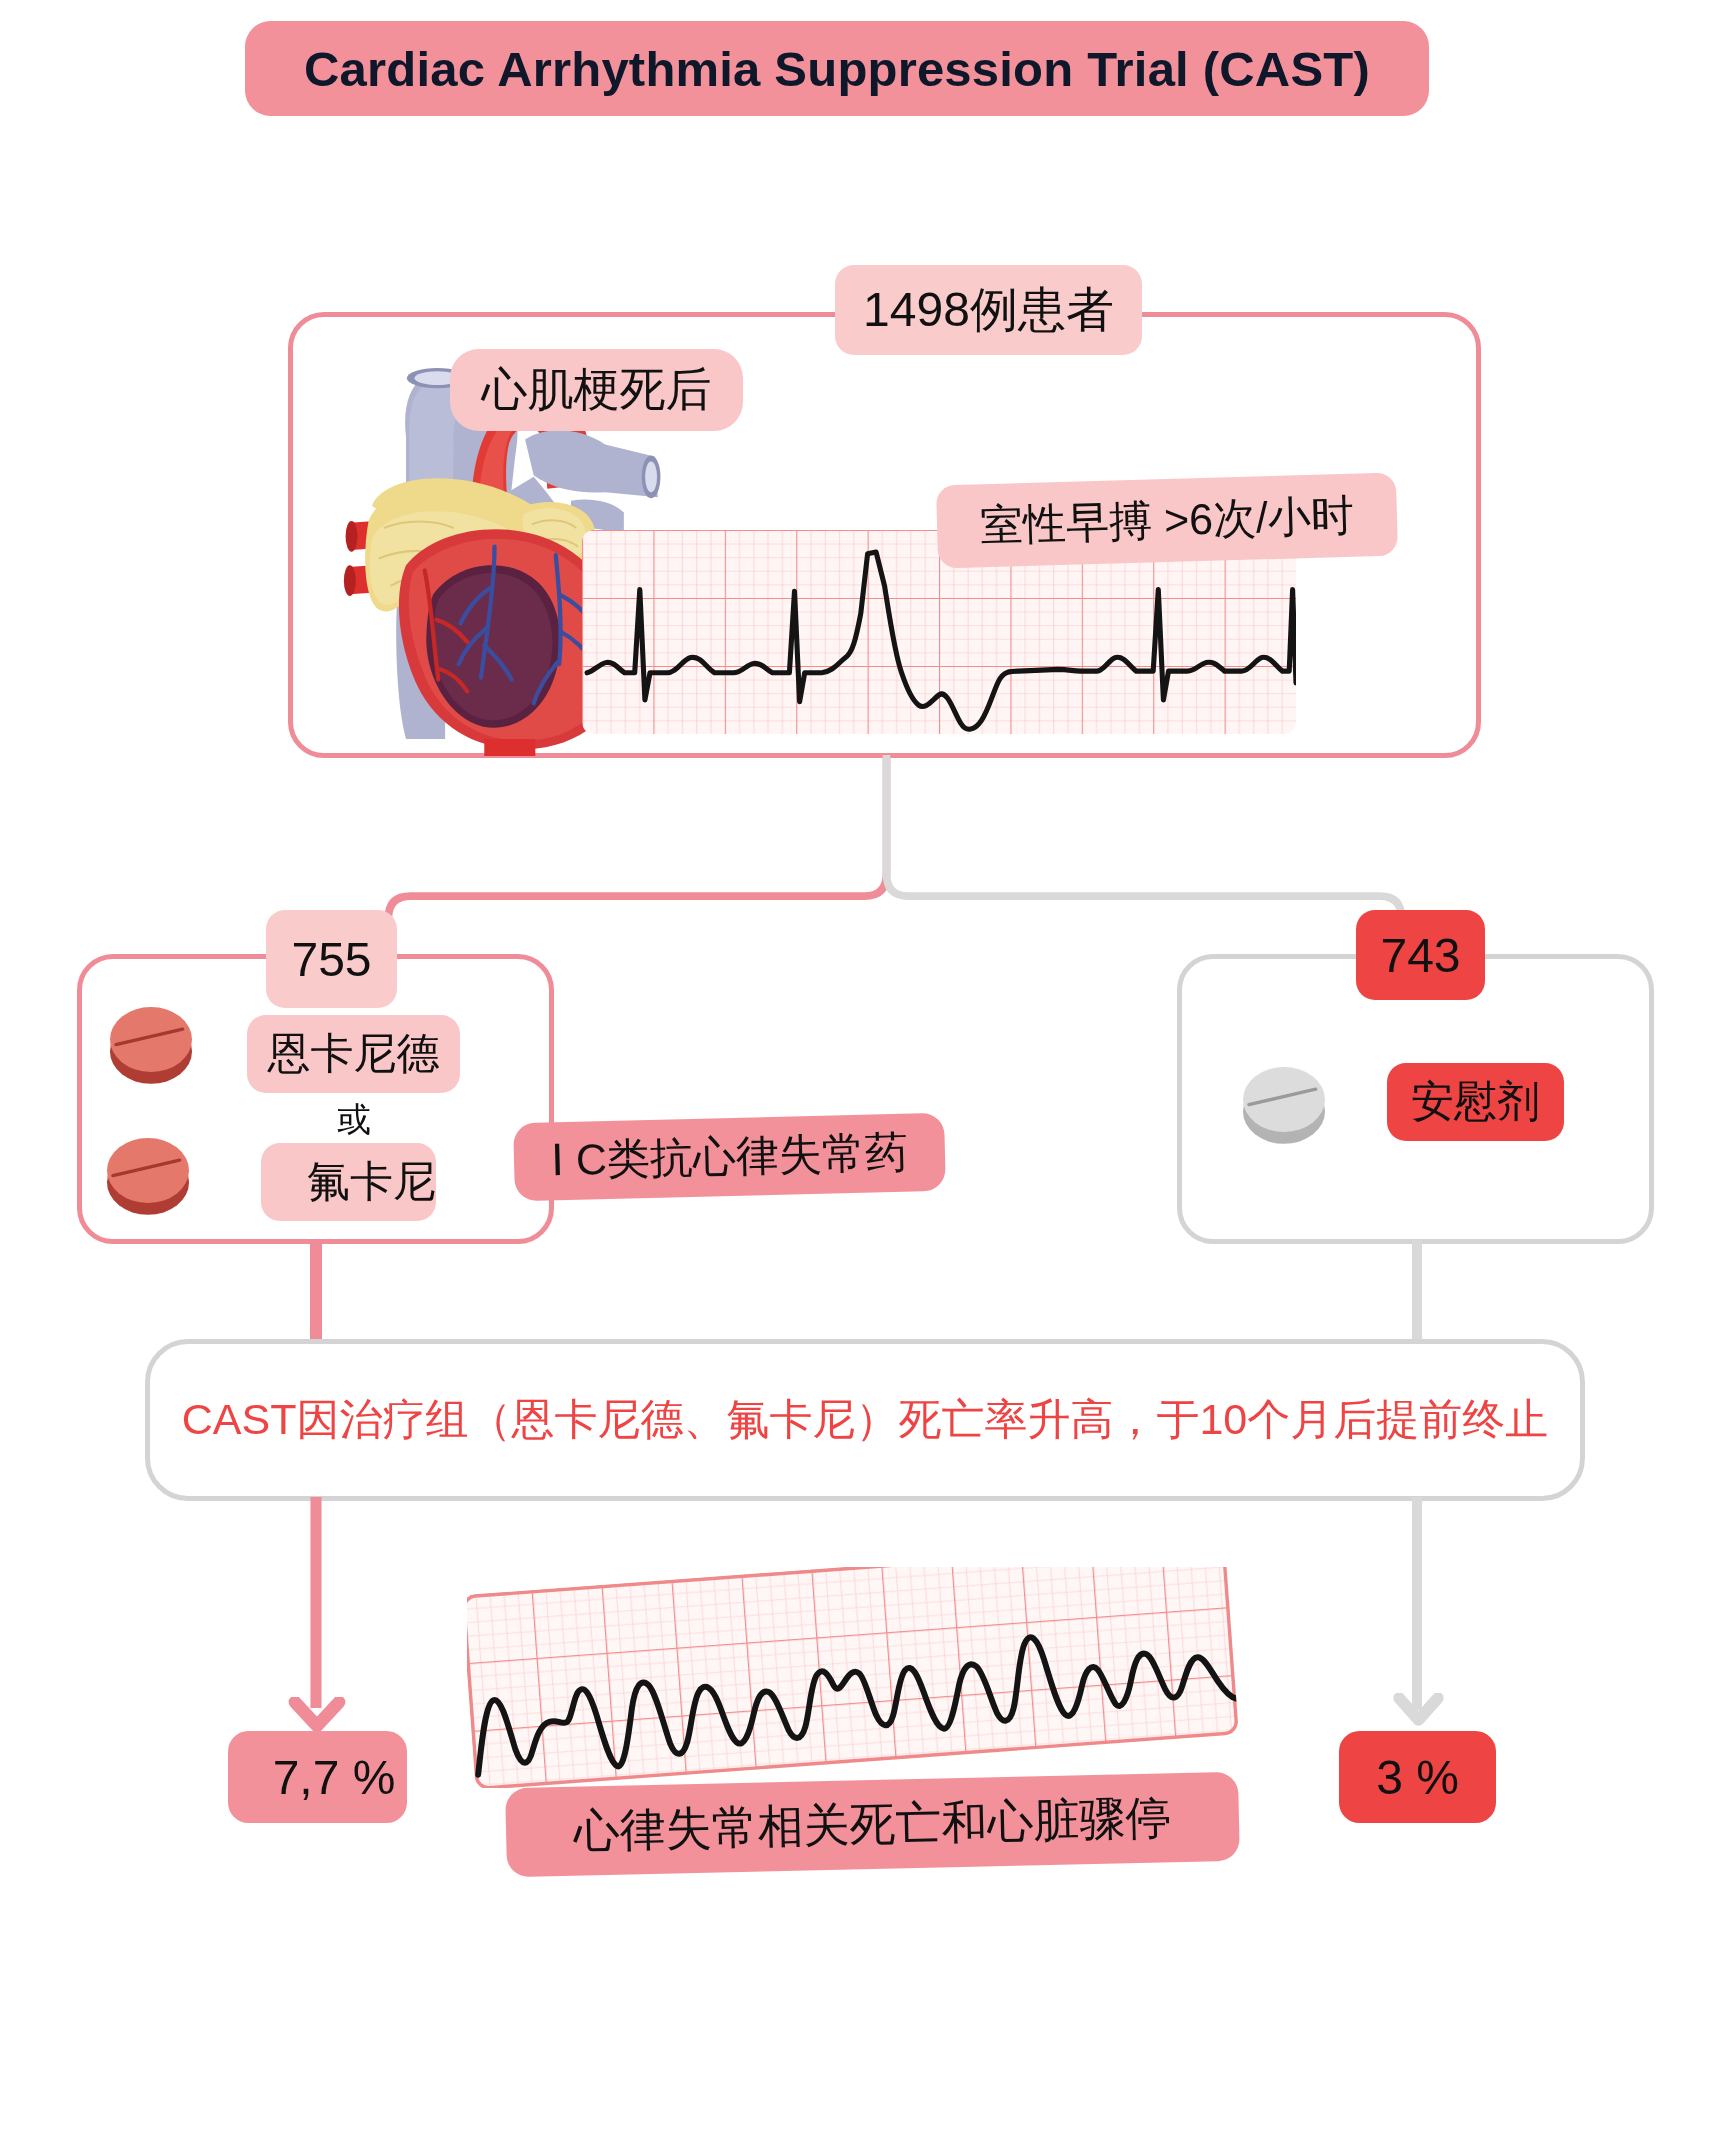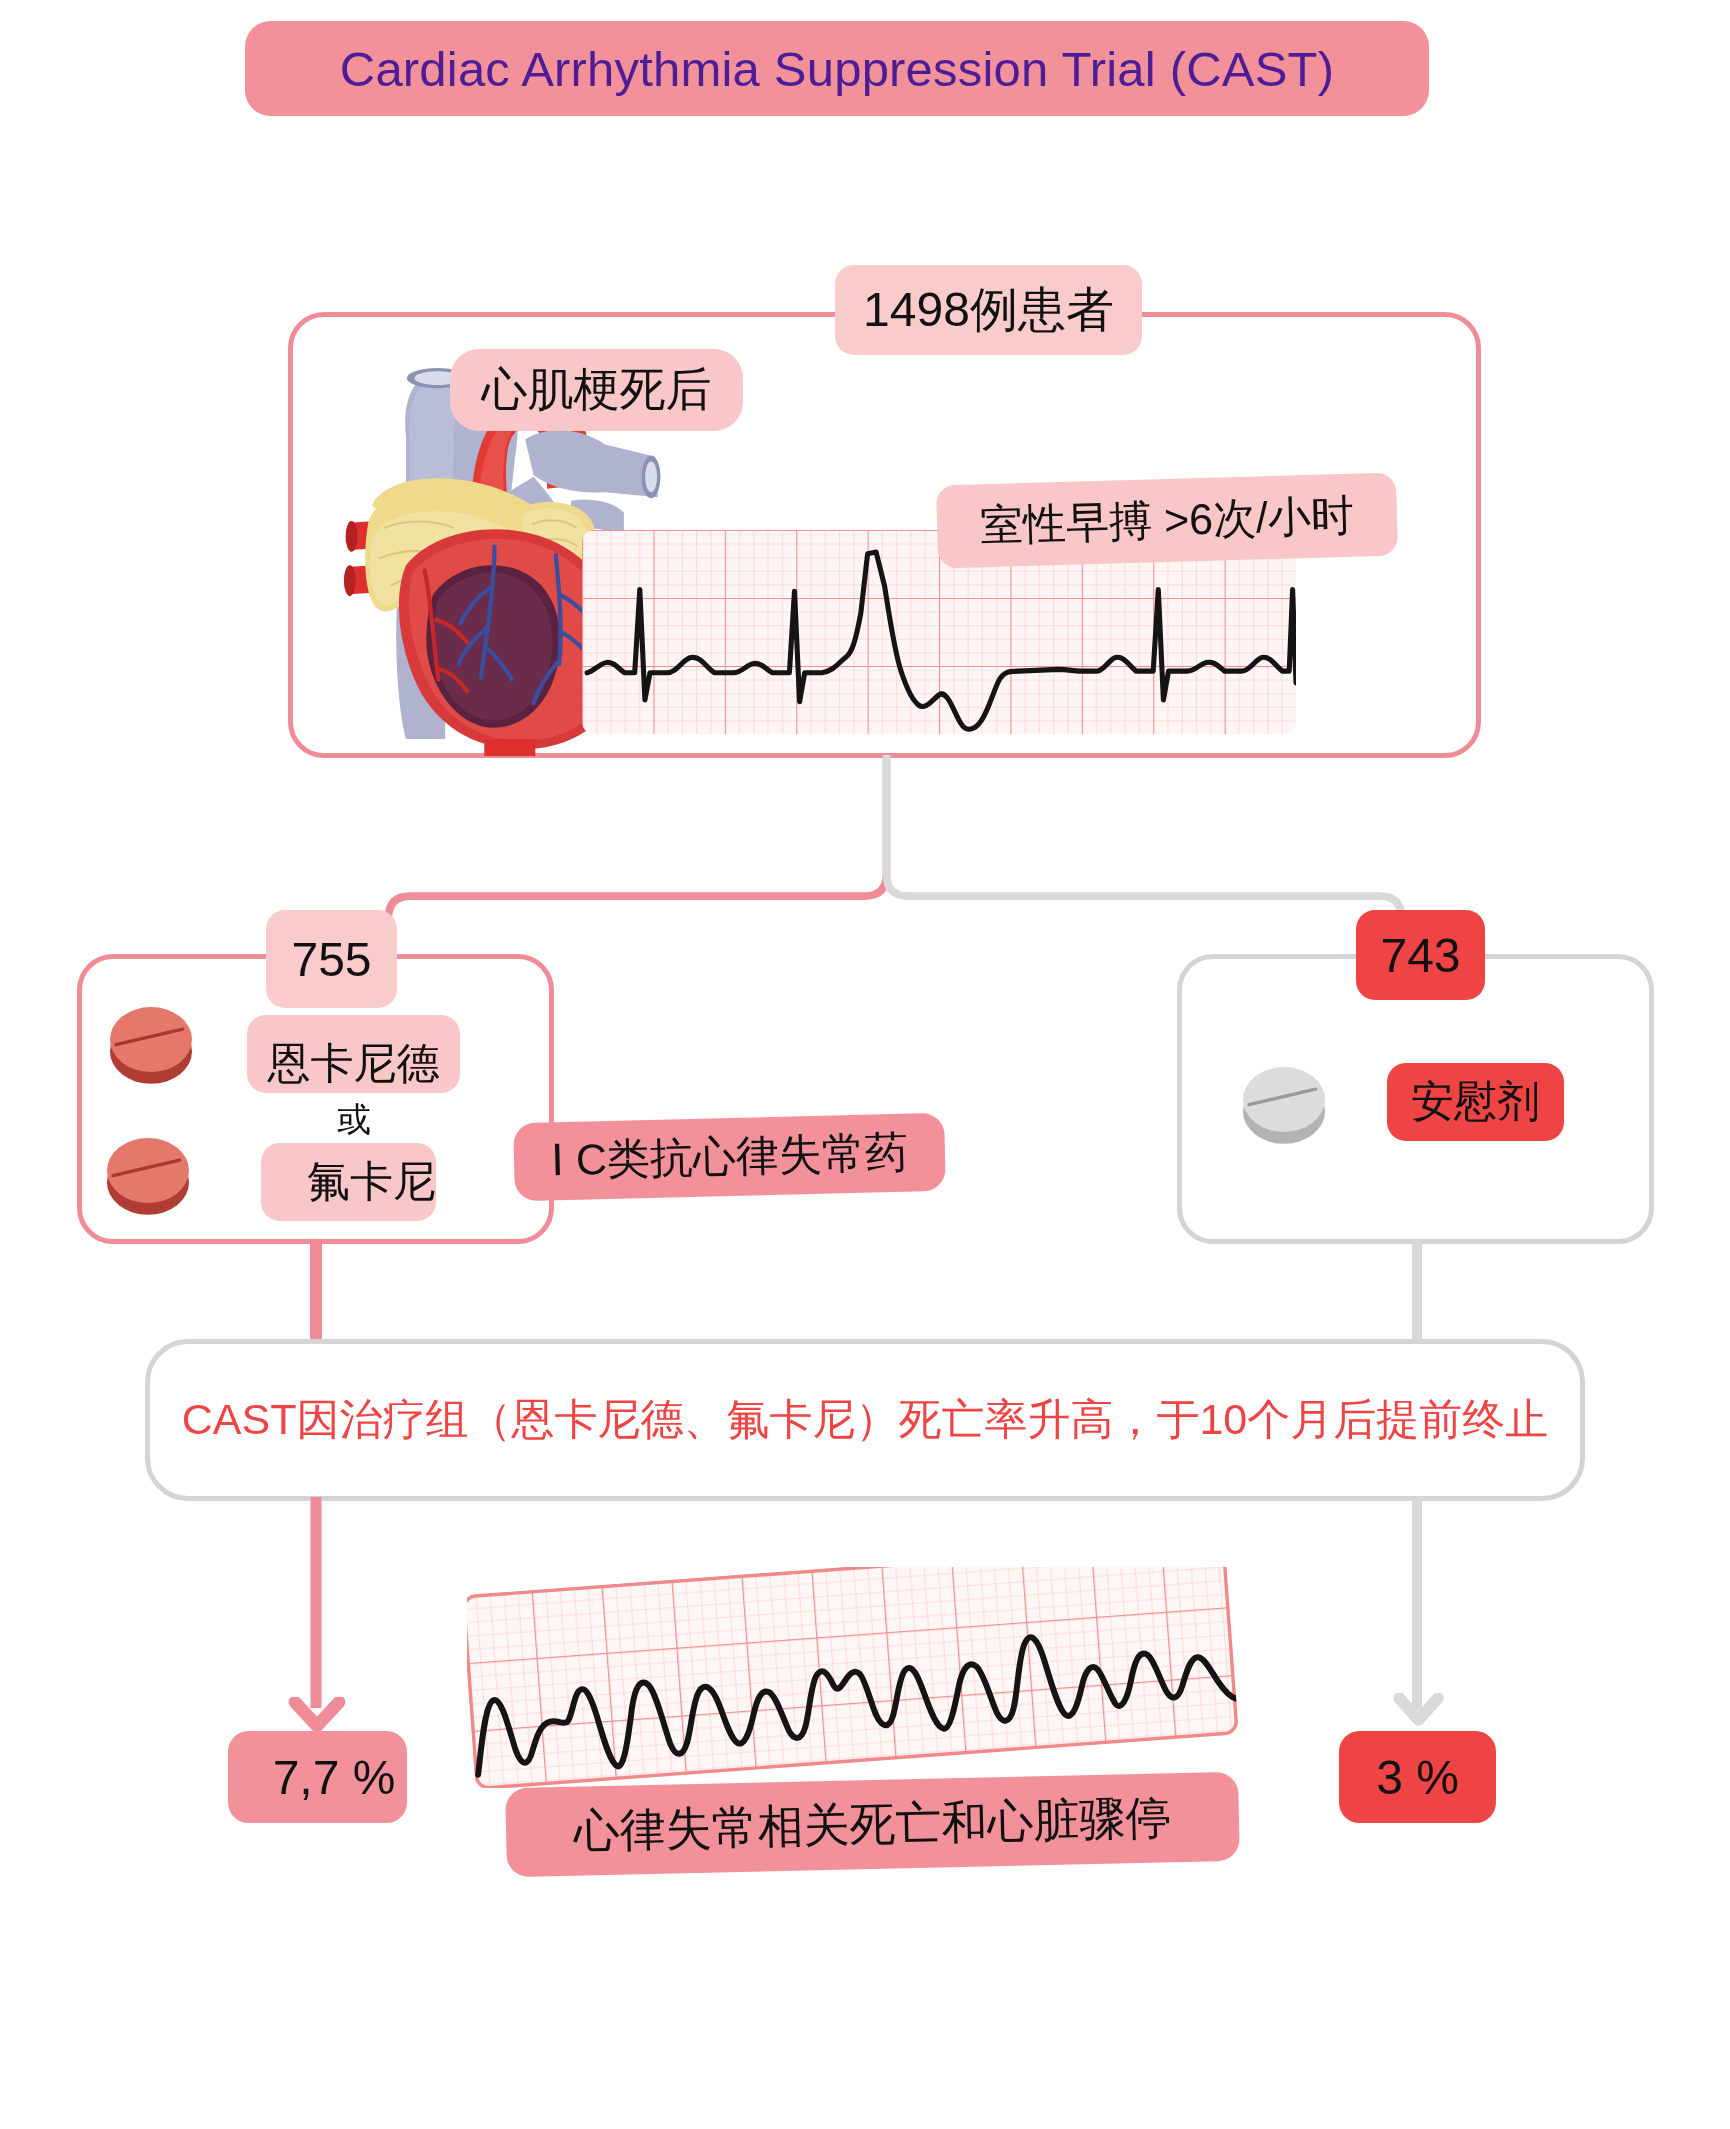--- a/index.html
+++ b/index.html
@@ -15,23 +15,24 @@
   .title-banner {
     position: absolute;
     left: 245px; top: 21px;
     width: 1184px; height: 95px;
     background: #F3919B;
     border-radius: 25.6px;
     display: flex; align-items: center; justify-content: center;
   }
   .title-banner span {
     font-size: 49px;
-    color: #4c1d95;
+    color: #0f172a;
     letter-spacing: 0.2px;
     white-space: nowrap;
+    font-weight: bold;
   }
 
   
   .box-pink {
     position: absolute;
     border: 5.1px solid #EF8C97;
     border-radius: 36px;
     background: #ffffff;
   }
   .box-grey {
@@ -231,21 +232,21 @@
     </svg>
   </div>
   <div class="pill" style="left:101px; top:1126px; width:94px; height:94px;">
     <svg viewBox="0 0 110 110" width="94" height="94" xmlns="http://www.w3.org/2000/svg">
       <ellipse cx="55" cy="66" rx="48" ry="38" fill="#AF3D34"></ellipse>
       <ellipse cx="55" cy="52" rx="48" ry="38" fill="#E4796B"></ellipse>
       <path d="M14 58 L92 40" stroke="#A8382F" stroke-width="4" stroke-linecap="round"></path>
     </svg>
   </div>
 
-  <div class="badge badge-pink-mid" style="left:247px; top:1015px; width:213px; height:78px; font-size:43px;align-items:flex-end;">
+  <div class="badge badge-pink-mid" style="left:247px; top:1015px; width:213px; height:78px; font-size:43px;">
     <span>恩卡尼德</span>
   </div>
 
   <div class="badge" style="left:307px; top:1097px; width:94px; height:46px; font-size:34px; background:transparent;">
     <span>或</span>
   </div>
 
   <div class="badge badge-pink-mid" style="left:261px; top:1143px; width:175px; height:78px; font-size:43px;justify-content:flex-end;">
     <span>氟卡尼</span>
   </div>

